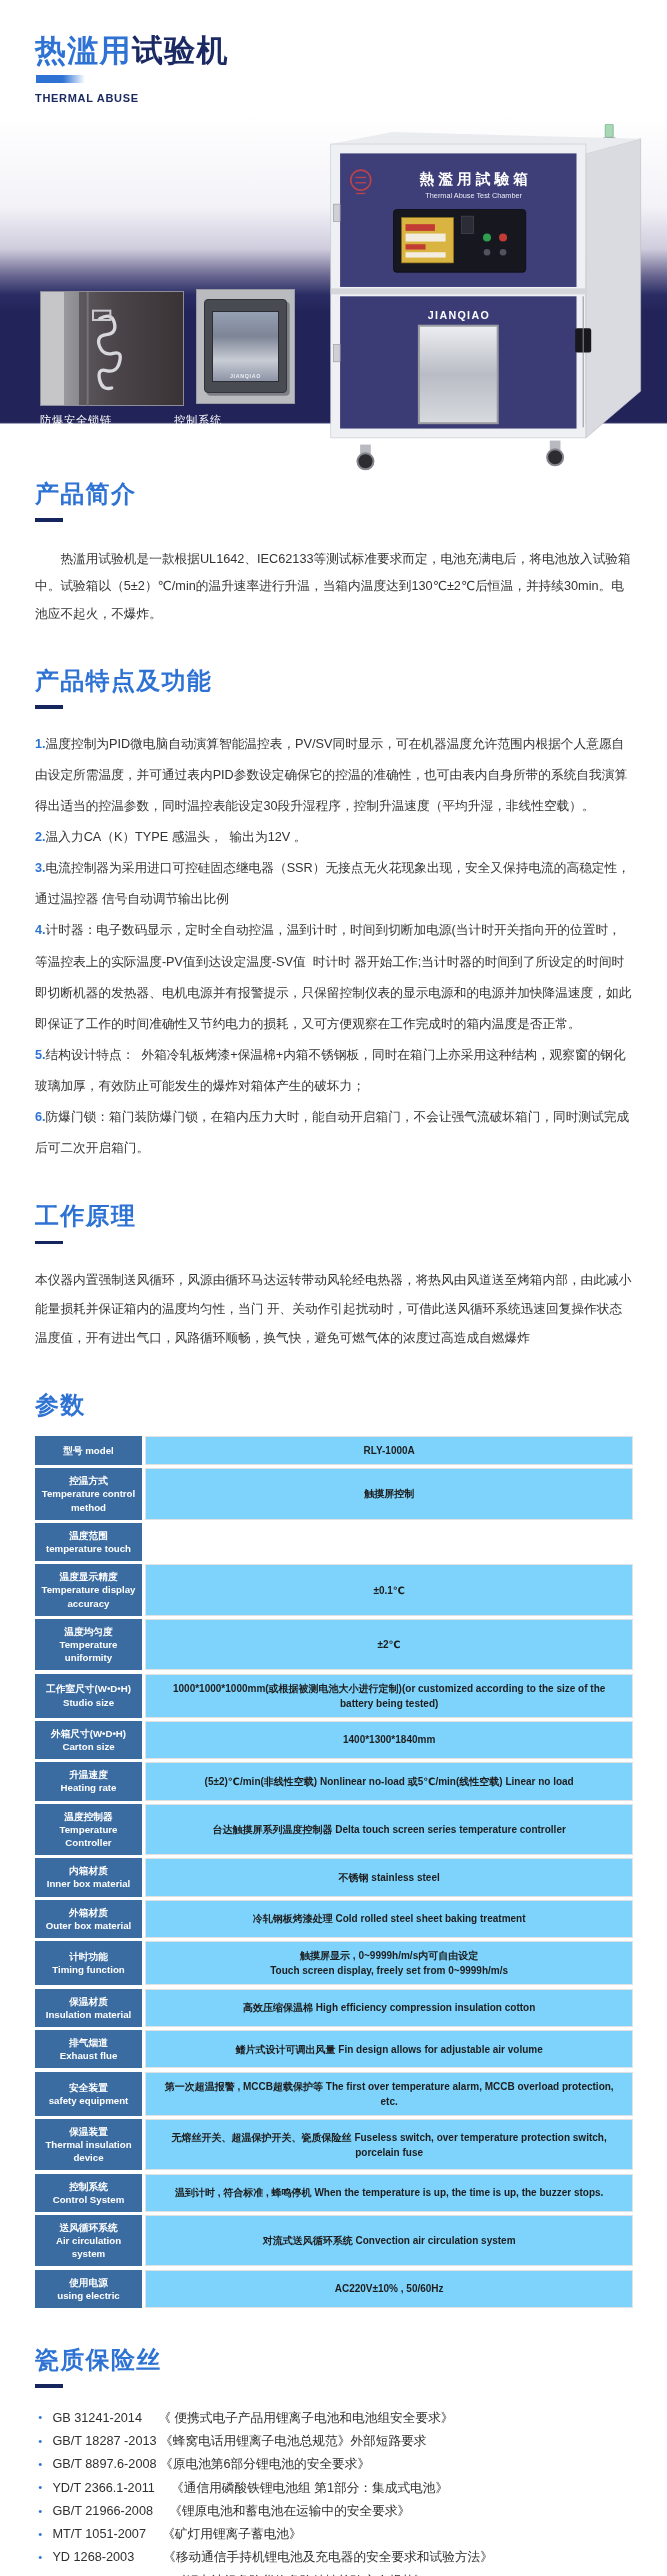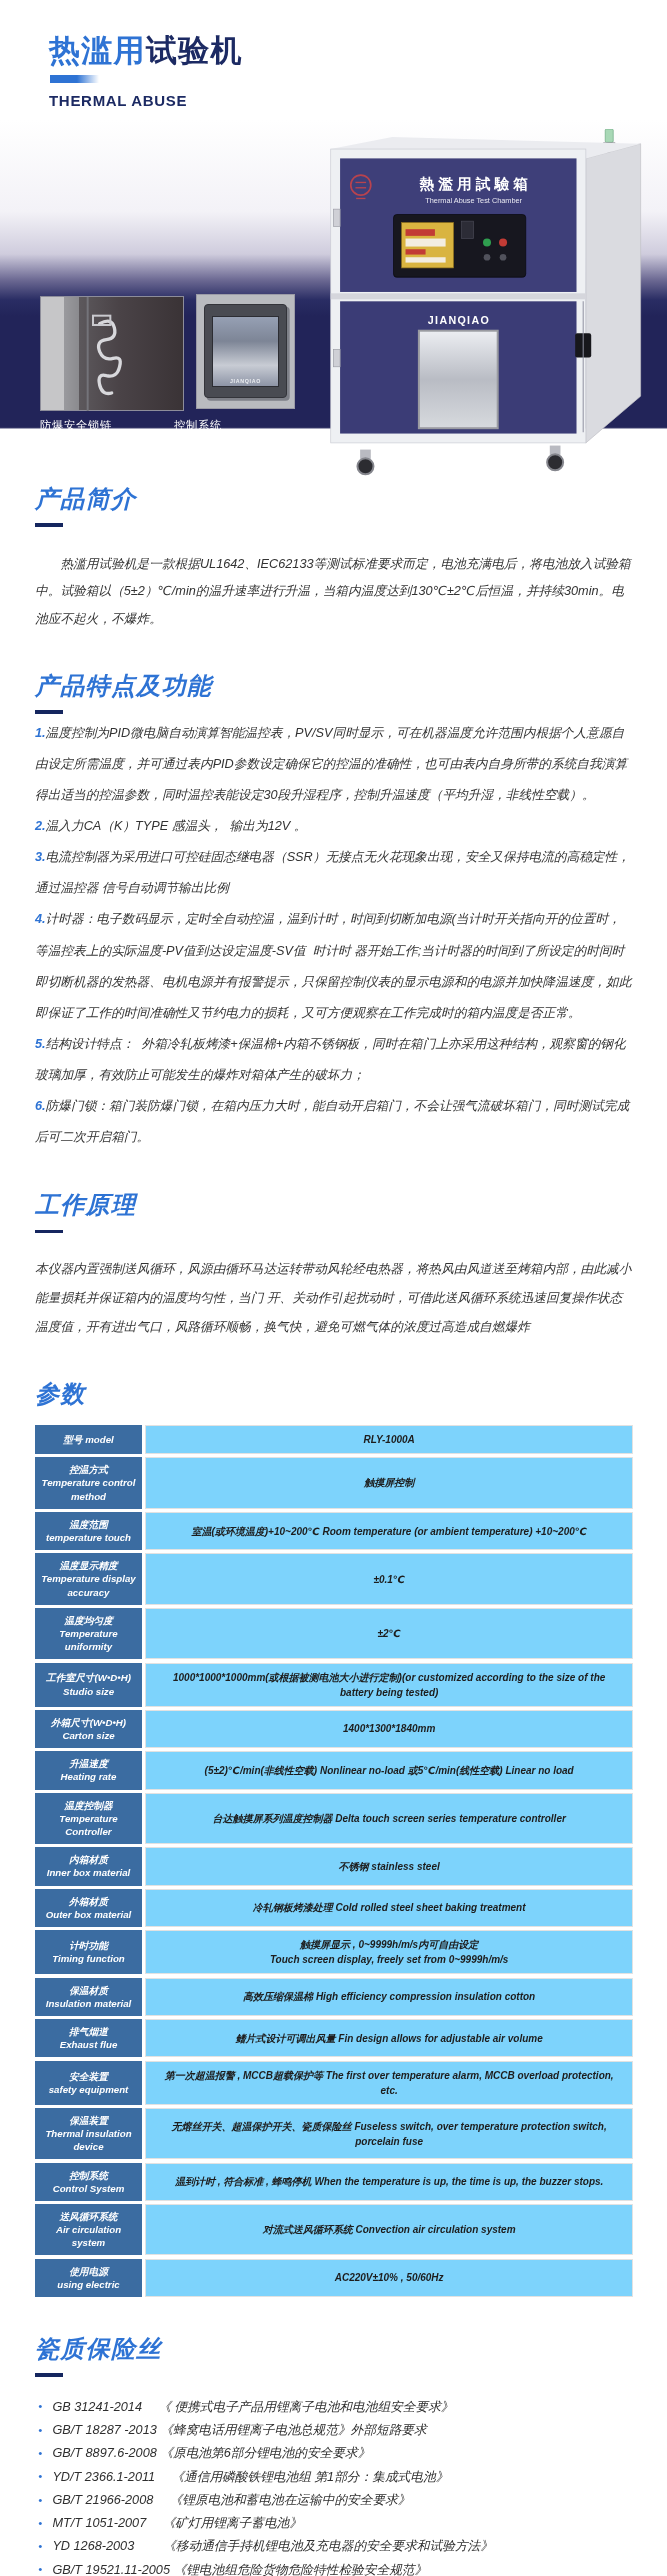--- a/index.html
+++ b/index.html
@@ -1,49 +1,49 @@
 <!DOCTYPE html>
 <html style="font-size:10.7px"><head>
 <meta charset="utf-8">
 <style>
   html,body{margin:0;padding:0;background:#fff;}
   body{width:668px;min-height:2576px;font-family:"Liberation Sans","DejaVu Sans",sans-serif;color:#333;}
-  .header{padding:33px 12px 0 35px;margin-left:14px;}
+  .header{padding:33px 12px 0 35px;}
   .main-title{font-size:31px;font-weight:bold;margin:0;letter-spacing:1.3px;line-height:1.15;}
   .main-title .hl{color:#2e73d4;}
   .main-title .rest{color:#1c2a63;}
   .title-bar{width:49px;height:8px;margin:6.7px 0 8.7px 1.3px;
     background:linear-gradient(90deg,#2e73d4 0%,#2e73d4 55%,rgba(46,115,212,0) 100%);}
-  .subtitle{font-size:15px;font-weight:bold;color:#1c2a63;letter-spacing:0.7px;}
+  .subtitle{font-size:11px;font-weight:bold;color:#1c2a63;letter-spacing:0.7px;}
 
   
   .hero{position:relative;height:327px;margin-top:10.7px;z-index:1;
     background:linear-gradient(180deg,#ffffff 0%,#f3f2f7 28%,#cfccdd 41%,#6b6892 49%,#2a2d64 55%,#222459 60%,#222459 94%,#ffffff 94.6%,#ffffff 100%);}
   .machine{position:absolute;left:292px;top:9.3px;width:374px;height:364px;}
   .inset{position:absolute;box-sizing:border-box;}
   .inset1{left:40px;top:176px;width:144px;height:115px;border:0.7px solid #8d8d9a;
     background:linear-gradient(90deg,#c6c6c8 0,#c6c6c8 16%,#9a9a9e 16%,#8a8a8e 27%,#5c585c 27%,#4a4347 55%,#3a3336 100%);}
   .inset2{left:196px;top:174px;width:99px;height:115px;border:0.7px solid #9b9ba6;background:#b9bbbf;
     display:flex;align-items:center;justify-content:center;}
   .screen-frame{width:81px;height:92px;background:#494b52;border-radius:4px;border:1.3px solid #33343a;
     display:flex;align-items:center;justify-content:center;box-shadow:2.7px 2.7px 0 #7e8088;}
   .screen-inner{width:65px;height:69px;background:linear-gradient(180deg,#96a0b4 0%,#7d8596 35%,#c8ccd4 70%,#8d94a6 100%);
     border:1.3px solid #2c2d33;position:relative;}
   .screen-brand{position:absolute;bottom:2px;width:100%;text-align:center;color:#eceef2;font-size:5.3px;letter-spacing:0.7px;font-weight:bold;}
   .caption{position:absolute;top:298px;color:#fff;font-size:11.3px;letter-spacing:0.7px;width:144px;text-align:left;}
   .cap1{left:40px;}
   .cap2{left:174px;width:144px;}
 
   
-  .section{margin:0 35px;position:relative;z-index:2;font-style:italic;}
+  .section{margin:0 35px;position:relative;z-index:2;}
   .sec-head{margin-top:39px;}
   .sec-title{font-size:24px;font-weight:bold;color:#2e73d4;letter-spacing:1.3px;line-height:1.1;}
   .sec-underline{width:28px;height:3.3px;background:#15265f;margin-top:11.3px;}
   .intro-body{margin-top:24px;font-size:12.7px;line-height:2.18;text-indent:2em;white-space:pre-wrap;}
-  .features{margin-top:4px;}
+  .features{margin-top:20px;}
   .feature-item{font-size:12.7px;line-height:2.45;white-space:pre-wrap;margin:0;}
   .feature-item .fnum{color:#2e73d4;font-weight:bold;}
   .principle-body{margin-top:21.4px;font-size:12.7px;line-height:2.3;white-space:pre-wrap;}
 
   
   .ptable{margin-top:17.4px;}
   .trow{display:flex;margin-bottom:3.3px;}
   .tlabel{width:107px;background:#3b6ca1;color:#fff;display:flex;align-items:center;justify-content:center;
     text-align:center;font-size:9.7px;font-weight:bold;line-height:1.35;padding:6px 4px;box-sizing:border-box;white-space:pre-line;}
   .tvalue{flex:1;margin-left:3.3px;border:0.7px solid #e2e2e2;background:#7dd3fc;display:flex;align-items:center;justify-content:center;
@@ -204,21 +204,20 @@
 
       <div class="trow">
         <div class="tlabel">控温方式
 Temperature control method</div>
         <div class="tvalue">触摸屏控制</div>
       </div>
 
       <div class="trow">
         <div class="tlabel">温度范围
 temperature touch</div>
-        <div class="tvalue">室温(或环境温度)+10~200℃ Room temperature (or ambient temperature) +10~200℃</div>
       </div>
 
       <div class="trow">
         <div class="tlabel">温度显示精度
 Temperature display accuracy</div>
         <div class="tvalue">±0.1℃</div>
       </div>
 
       <div class="trow">
         <div class="tlabel">温度均匀度

